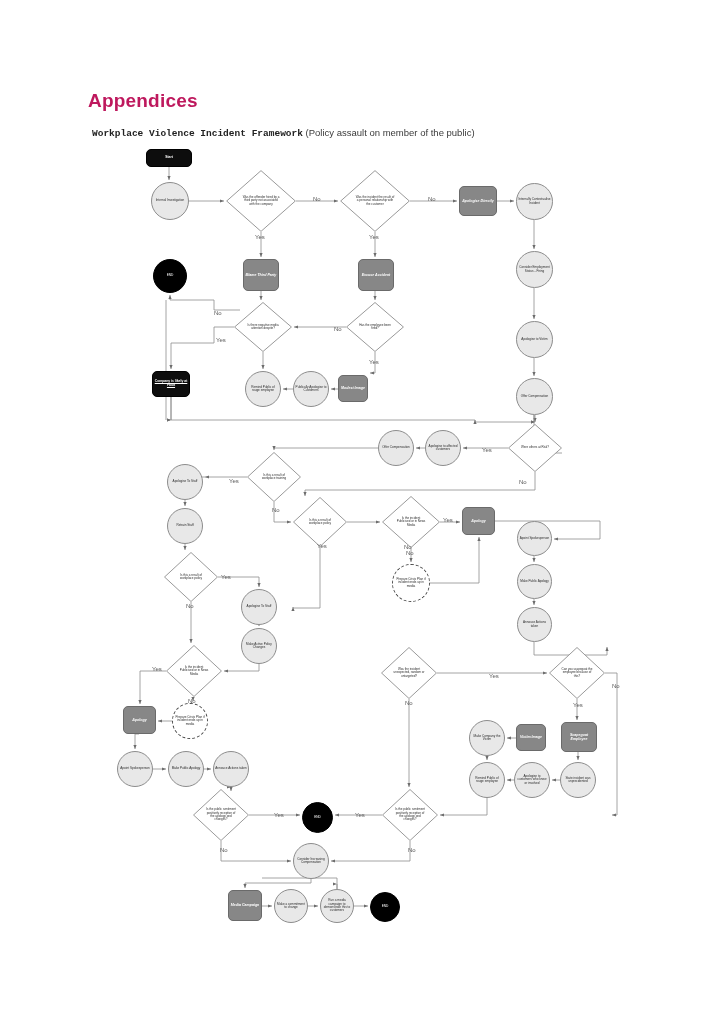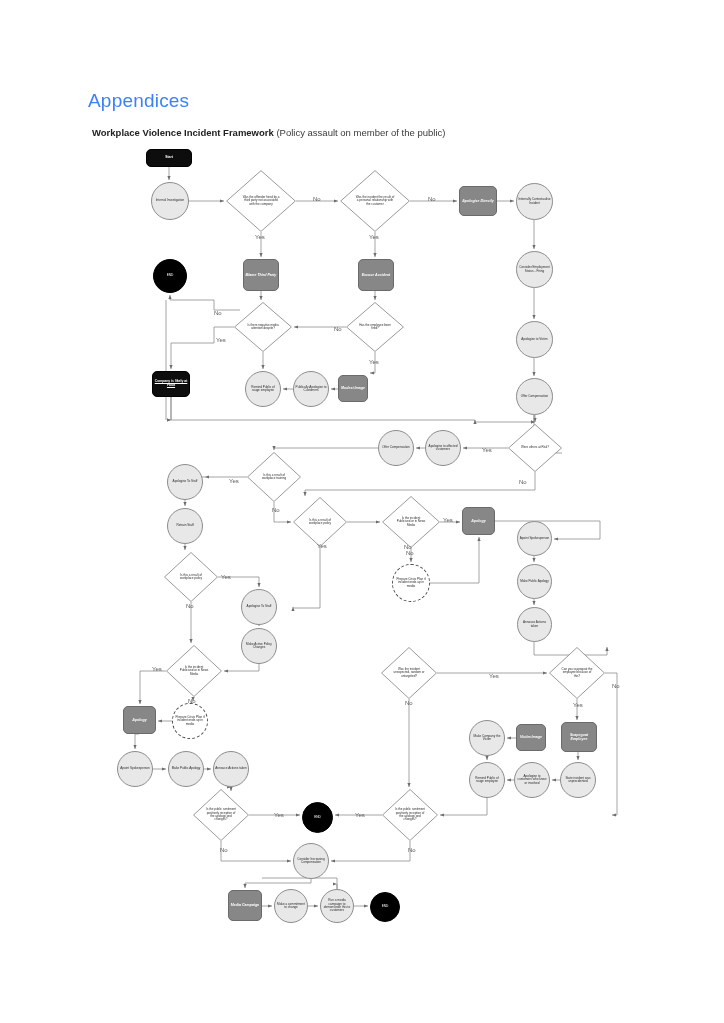--- a/index.html
+++ b/index.html
@@ -19,33 +19,33 @@
     left: 0; top: 0;
     width: 724px;
     height: 1023px;
     background: #fff;
   }
   #heading {
     position: absolute;
     left: 88px;
     top: 90px;
     font-size: 19px;
-    font-weight: normal;
-    color: #3b82f6;
+    font-weight: bold;
+    color: #be185d;
     letter-spacing: .2px;
   }
   #subtitle {
     position: absolute;
     left: 92px;
     top: 127px;
     font-size: 9.5px;
     color: #3a3a3a;
     white-space: nowrap;
   }
-  #subtitle .b { font-weight: bold; color: #222; }
+  #subtitle .b { font-weight: bold; color: #222; font-family: Liberation Mono, monospace; }
 
   #canvas {
     position: absolute;
     left: 0;
     top: 0;
     width: 724px;
     height: 1023px;
   }
   #edges {
     position: absolute;

